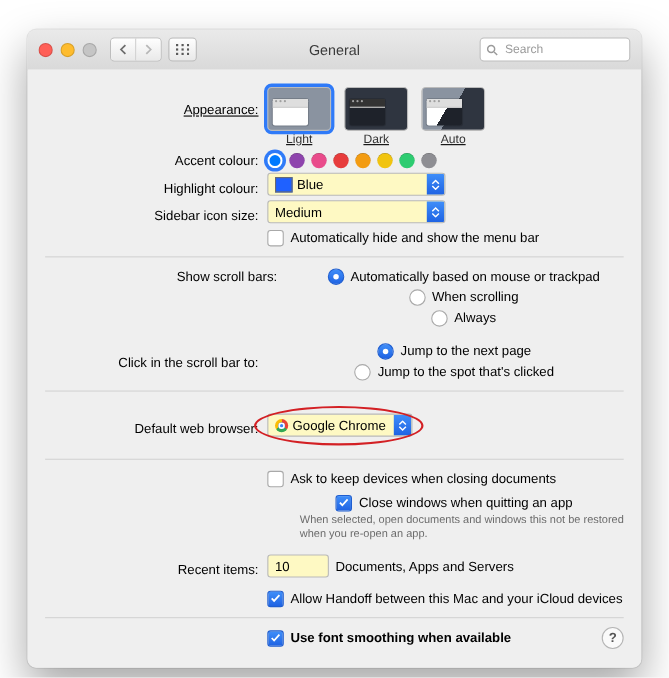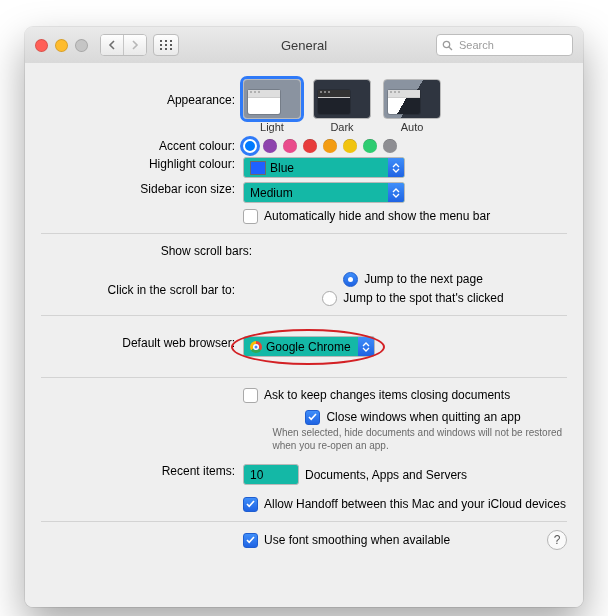--- a/index.html
+++ b/index.html
@@ -18,21 +18,21 @@
   .gridbtn{margin-left:6px;width:24px;height:20px;border:1px solid #bdbdbd;border-radius:4px;background:linear-gradient(#fefefe,#e9e9e9);display:flex;align-items:center;justify-content:center;}
   .tt{position:absolute;left:0;right:0;text-align:center;font-size:13px;color:#3a3a3a;}
   .search{margin-left:auto;height:20px;width:125px;border:1px solid #bdbdbd;border-radius:4px;background:#fff;display:flex;align-items:center;padding:0 5px;gap:4px;color:#9b9b9b;}
   .search svg{flex:none;}
   .search input{border:none;outline:none;font-size:11px;width:100%;background:transparent;color:#333;}
   .search input::placeholder{color:#9b9b9b;}
   
   .body{position:absolute;top:36px;left:0;right:0;bottom:0;background:#efefef;}
   .divider{border-top:1px solid #d3d3d3;margin:6px 16px;}
   
-  .row{display:flex;align-items:flex-start;padding:2px 0;}
+  .row{display:flex;align-items:flex-end;padding:2px 0;}
   .lbl{width:210px;text-align:right;padding-right:8px;color:#000;font-size:12px;}
   .ctl{flex:1;display:flex;align-items:center;gap:6px;}
   .small{font-size:10px;color:#6b6b6b;line-height:1.25;}
   
   .thumbs{display:flex;gap:12px;margin-bottom:2px;}
   .thumb{width:58px;}
   .thumb .box{height:38px;border-radius:4px;border:1px solid #bbb;background:#8a93a0;position:relative;overflow:hidden;}
   .thumb.active .box{outline:3px solid #2f7af8;outline-offset:0;}
   .thumb .mini{position:absolute;left:4px;bottom:4px;width:32px;height:24px;border-radius:2px;background:#fff;box-shadow:0 0 0 1px rgba(0,0,0,0.15);}
   .thumb .mini .bar{height:5px;background:#dedede;border-bottom:1px solid #ccc;display:flex;gap:2px;padding:1px 2px;}
@@ -41,21 +41,21 @@
   .thumb.dark .mini{background:#1e222a;}
   .thumb.dark .mini .bar{background:#333;}
   .thumb.auto .box{background:linear-gradient(120deg,#8a93a0 50%,#2f3540 50%);}
   .thumb.auto .mini{background:linear-gradient(120deg,#fff 50%,#1e222a 50%);}
   .thumb .cap{text-align:center;font-size:11px;margin-top:2px;color:#333;}
   
   .dots{display:flex;gap:6px;}
   .dot{width:14px;height:14px;border-radius:50%;box-shadow:0 0.5px 0 rgba(0,0,0,0.3) inset;}
   .dot.sel{box-shadow:0 0 0 2px #fff inset,0 0 0 3px #2f7af8;}
   
-  .select{height:19px;background:#14b8a6;border:1px solid #b9b9b9;border-radius:3px;display:flex;align-items:center;font-size:12px;position:relative;overflow:hidden;}
+  .select{height:19px;background:#fef9c3;border:1px solid #b9b9b9;border-radius:3px;display:flex;align-items:center;font-size:12px;position:relative;overflow:hidden;}
   .select .val{flex:1;padding:0 4px 0 6px;display:flex;align-items:center;gap:4px;white-space:nowrap;}
   .stepper{width:16px;align-self:stretch;background:linear-gradient(#3f8ef9,#1f63e3);display:flex;flex-direction:column;align-items:center;justify-content:center;}
   .stepper svg{display:block;}
   .swatch{width:14px;height:12px;background:#1f61ff;border:1px solid #6a6a6a;display:inline-block;}
   .chrome-ico{width:12px;height:12px;border-radius:50%;
     background:conic-gradient(#ea4335 0 120deg,#34a853 120deg 240deg,#fbbc05 240deg 360deg);
     position:relative;}
   .chrome-ico:after{content:"";position:absolute;inset:3px;border-radius:50%;background:#4285f4;box-shadow:0 0 0 1.5px #fff inset;}
   .ellipse{position:absolute;border:2.5px solid #d32024;border-radius:50%;width:150px;height:32px;pointer-events:none;}
   
@@ -112,21 +112,21 @@
       <svg width="11" height="11" viewBox="0 0 11 11">
             <circle cx="4.5" cy="4.5" r="3.2" fill="none" stroke="#9b9b9b" stroke-width="1.3"></circle>
             <line x1="7.2" y1="7.2" x2="10" y2="10" stroke="#9b9b9b" stroke-width="1.3"></line>
           </svg>
       <input placeholder="Search" style="">
     </div>
   </div>
 
   <div class="body">
 
-    <div class="row" style="align-items:flex-start;margin-top:14px;">
+    <div class="row" style="align-items:flex-start;margin-top:14px;text-decoration:underline;">
       <div class="lbl" style="padding-top:14px;">Appearance:</div>
       <div class="ctl">
             <div class="thumbs">
         <div class="thumb active">
           <div class="box">
                   <div class="mini">
                     <div class="bar">
                       <i></i>
                       <i></i>
                       <i></i>
@@ -223,20 +223,36 @@
         <span class="cb"></span>
         <span>Automatically hide and show the menu bar</span>
       </label>
           </div>
     </div>
 
     <div class="divider"></div>
 
     <div class="row" style="align-items:flex-start;margin-left:17px;">
       <div class="lbl" style="padding-top:2px;">Show scroll bars:</div>
+      <div class="ctl col">
+        <label class="opt">
+              <span class="rb sel">
+                <i></i>
+              </span>
+              <span>Automatically based on mouse or trackpad</span>
+            </label>
+        <label class="opt">
+              <span class="rb"></span>
+              <span>When scrolling</span>
+            </label>
+        <label class="opt">
+              <span class="rb"></span>
+              <span>Always</span>
+            </label>
+      </div>
     </div>
 
     <div class="row" style="align-items:center;margin-top:8px;">
       <div class="lbl" style="padding-top:2px;">Click in the scroll bar to:</div>
       <div class="ctl col">
         <label class="opt">
               <span class="rb sel">
                 <i></i>
               </span>
               <span>Jump to the next page</span>
@@ -271,37 +287,37 @@
       </div>
     </div>
 
     <div class="divider"></div>
 
     <div class="row">
       <div class="lbl"></div>
       <div class="ctl">
             <label class="opt">
         <span class="cb"></span>
-        <span>Ask to keep changes items closing documents</span>
+        <span>Ask to keep devices when closing documents</span>
       </label>
           </div>
     </div>
 
     <div class="row" style="align-items:flex-start;">
       <div class="lbl"></div>
       <div class="ctl col">
         <label class="opt">
           <span class="cb checked">
                 <svg width="9" height="8">
                   <path d="M1 4l2.2 2.3L8 1" fill="none" stroke="#fff" stroke-width="1.6"></path>
                 </svg>
               </span>
           <span>Close windows when quitting an app</span>
         </label>
-        <div class="small" style="padding-left:19px;max-width:300px;">When selected, hide documents and windows will not be restored when you re-open an app.</div>
+        <div class="small" style="padding-left:19px;max-width:300px;">When selected, open documents and windows this not be restored when you re-open an app.</div>
       </div>
     </div>
 
     <div class="row" style="margin-top:8px;">
       <div class="lbl">Recent items:</div>
       <div class="ctl">
         <div class="select" style="width:54px;gap:48px;">
           <span class="val">10</span>
           <span class="stepper">
             <svg width="8" height="5">
@@ -327,21 +343,21 @@
               </span>
         <span>Allow Handoff between this Mac and your iCloud devices</span>
       </label>
           </div>
     </div>
 
     <div class="divider"></div>
 
     <div class="row">
       <div class="lbl"></div>
-      <div class="ctl" style="justify-content:space-between;padding-right:16px;">
+      <div class="ctl" style="justify-content:space-between;padding-right:16px;font-weight:bold;">
         <label class="opt">
           <span class="cb checked">
                 <svg width="9" height="8">
                   <path d="M1 4l2.2 2.3L8 1" fill="none" stroke="#fff" stroke-width="1.6"></path>
                 </svg>
               </span>
           <span>Use font smoothing when available</span>
         </label>
         <span class="help">?</span>
       </div>

